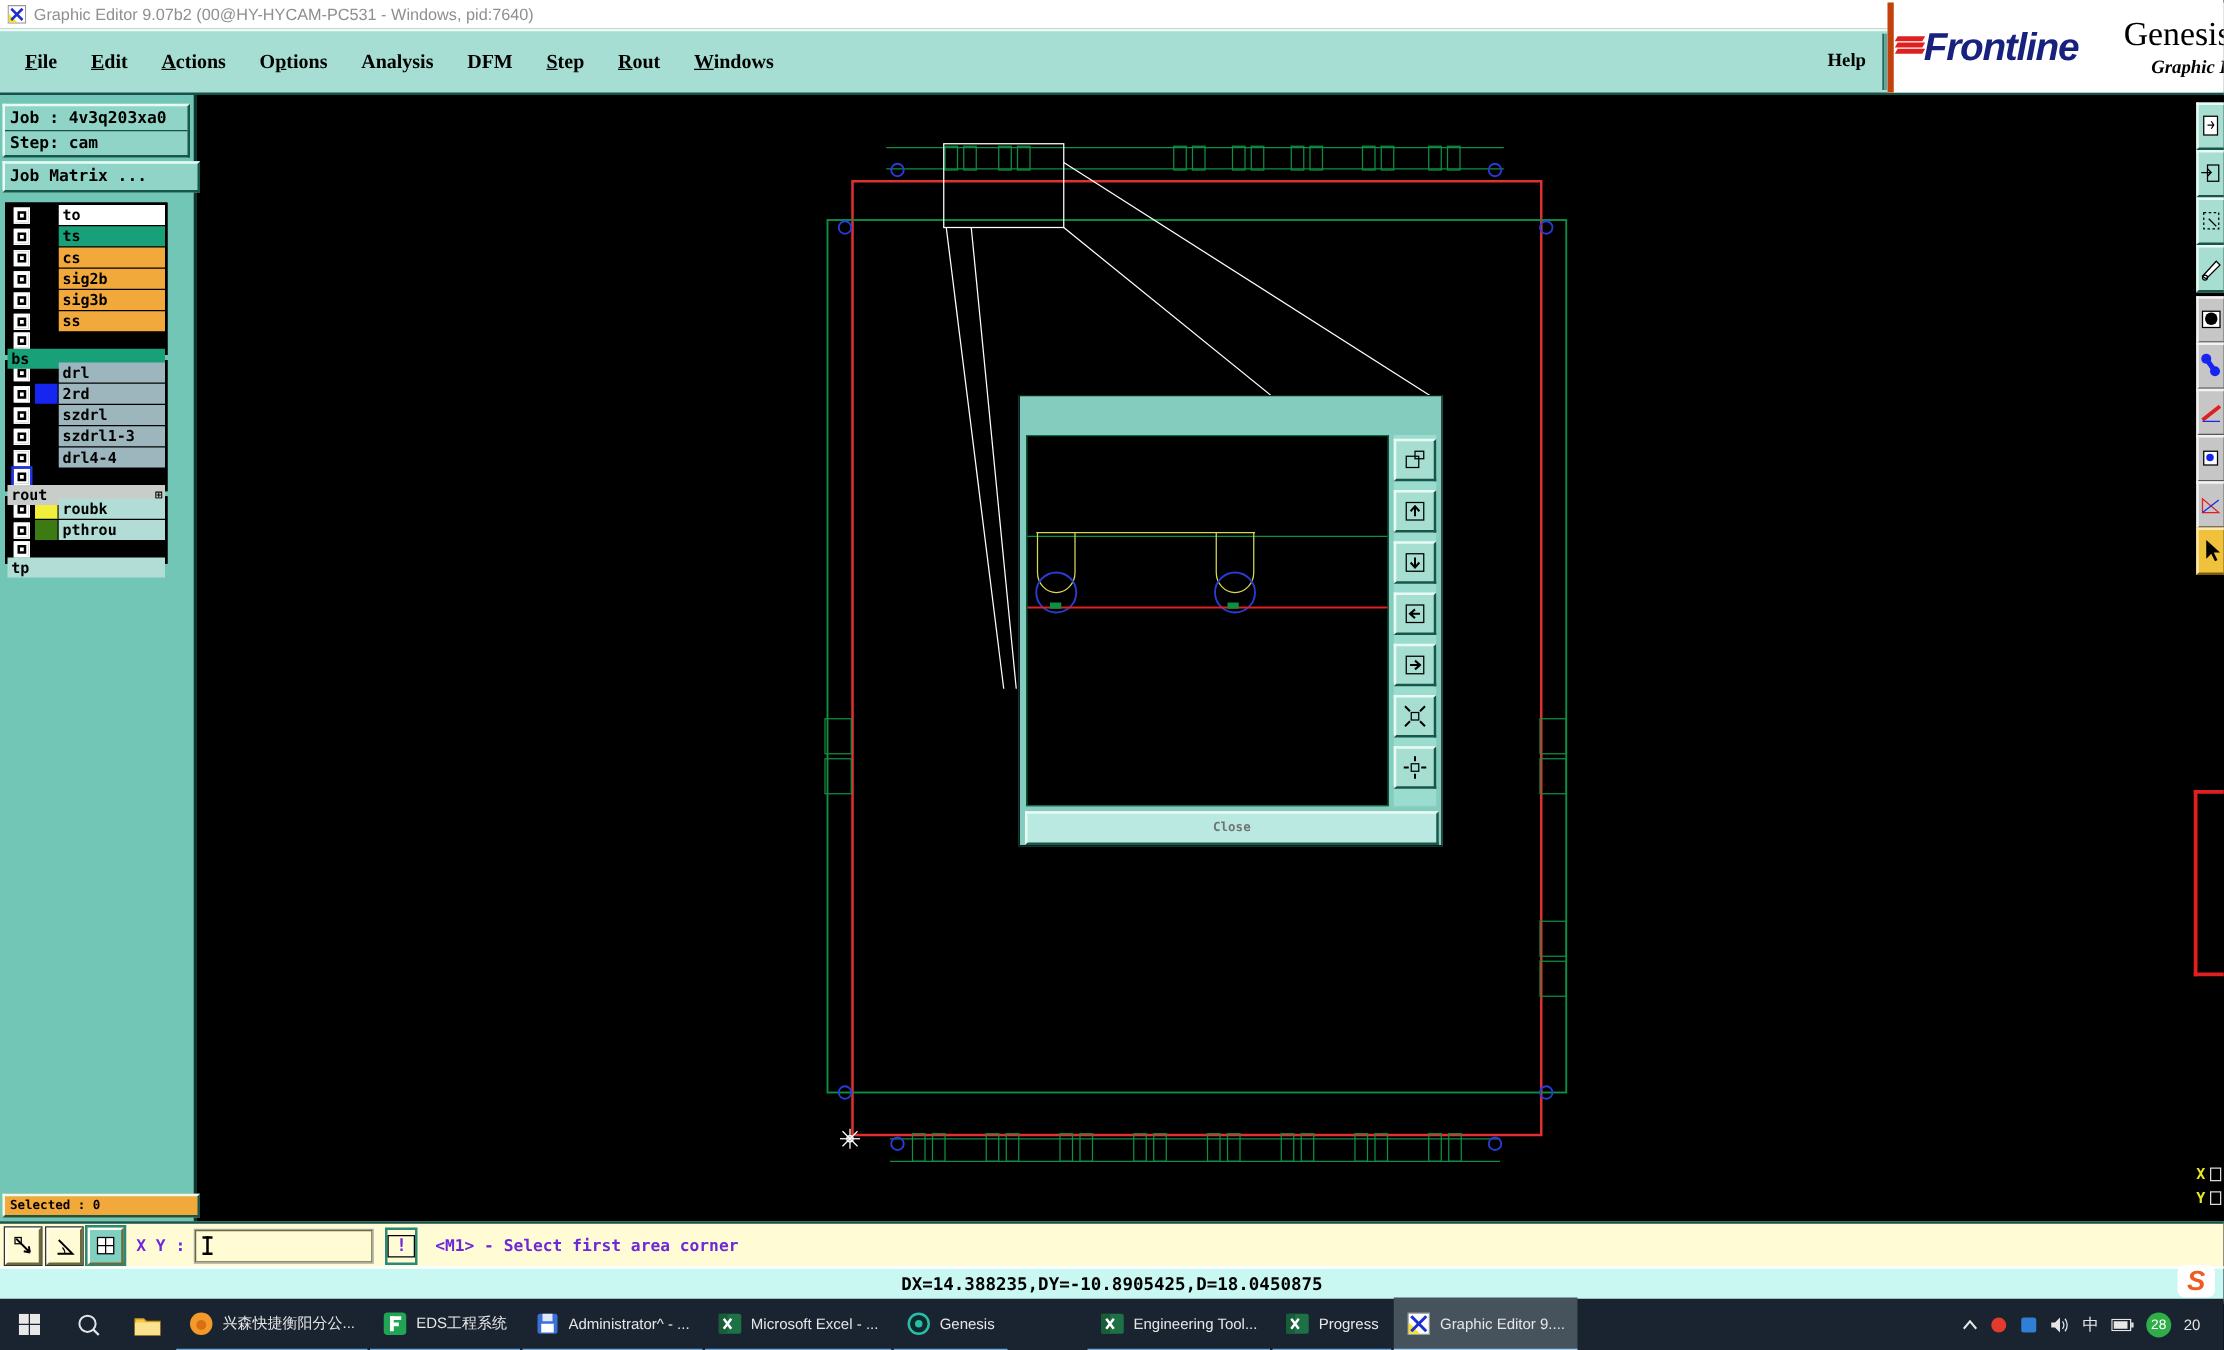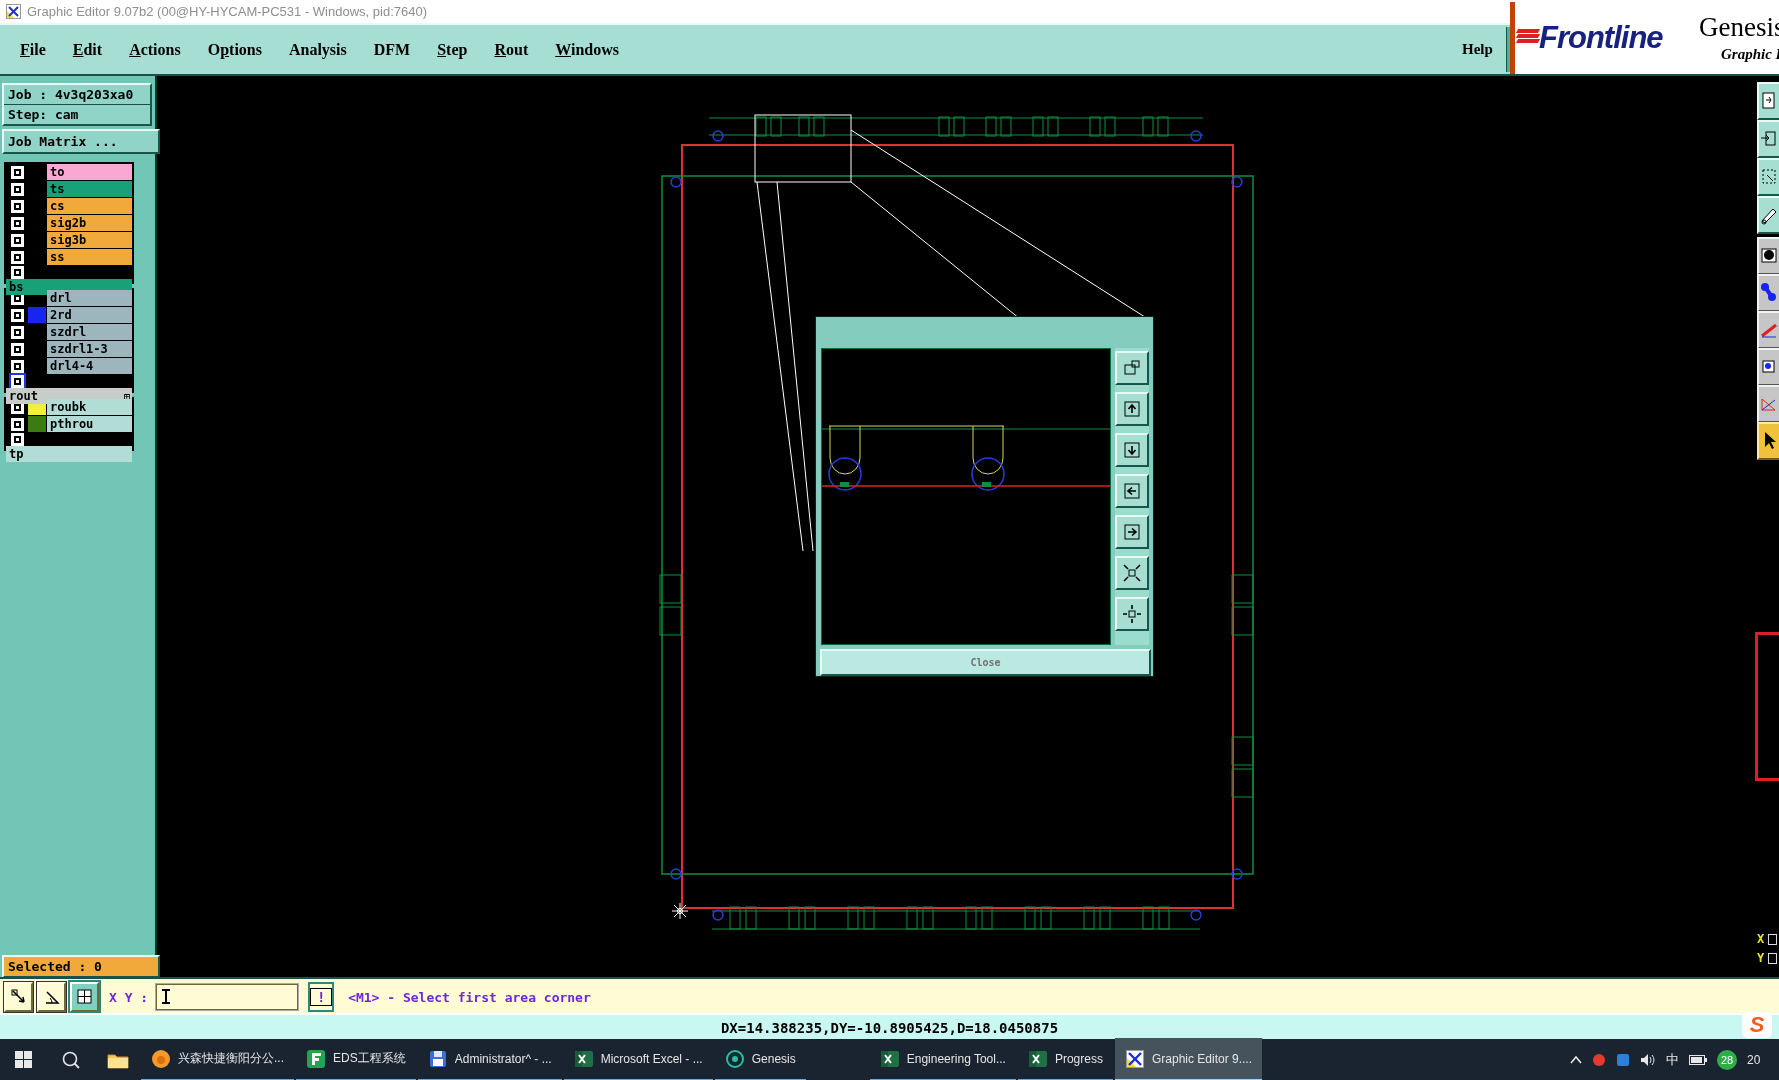--- a/index.html
+++ b/index.html
@@ -42,21 +42,21 @@
   .layer-row{display:flex;height:16px;margin-bottom:1px;}
   .layer-row:last-child{margin-bottom:0;flex-direction:column;}
   .lcb-cell{width:22px;background:#000;display:flex;align-items:center;justify-content:center;flex:0 0 auto;}
   .lcb{width:11px;height:11px;background:#fff;border:1px solid #fff;box-shadow:inset 0 0 0 2px #fff,inset 0 0 0 4px #000;}
   .lcb.blue{outline:2px solid #2233ee;}
   .lsw{width:18px;flex:0 0 auto;border-right:1px solid #000;}
   .lname{flex:1;font-size:12px;font-weight:bold;color:#000;padding-left:3px;line-height:16px;position:relative;white-space:nowrap;}
   .lgrid{position:absolute;right:2px;top:1px;font-size:10px;}
 
   #selectedbox{position:absolute;left:2px;top:879px;width:146px;padding:2px 4px;background:#f2a93b;
-               font-weight:bold;font-size:13px;color:#000;}
+               font-weight:bold;font-size:10px;color:#000;}
 
   
   #cmdrow{left:0;top:977px;width:1779px;height:36px;background:#fffbd4;border-top:2px solid #17514a;
           display:flex;align-items:center;color:#6d28d9;}
   .cmd-btn{width:25px;height:26px;margin-left:4px;background:#fffbd4;border:2px solid;
            border-color:#fffef0 #6b6b3a #6b6b3a #fffef0;outline:1px solid #333;
            display:flex;align-items:center;justify-content:center;cursor:pointer;flex:0 0 auto;}
   .cmd-btn.sel{background:#7fd0c0;outline:2px solid #2a8a78;}
   #xy-label{font-weight:bold;font-size:13px;margin:0 8px 0 10px;}
   #xy-input{width:140px;height:24px;background:#fffbd4;border:1px solid #6b6b3a;outline:1px solid #aaa;
@@ -250,21 +250,21 @@
       <div class="row">Step: cam</div>
     </div>
     <div id="jobmatrix" class="panelbox raised">Job Matrix ...</div>
     <div id="layerlist">
         <div class="layer-group">
           <div class="layer-row">
             <span class="lcb-cell">
               <span class="lcb"></span>
             </span>
             <span class="lsw" style="background: rgb(0, 0, 0);"></span>
-            <span class="lname" style="background: #f9a8d4;">to</span>
+            <span class="lname" style="background: #ffffff;">to</span>
           </div>
           <div class="layer-row">
             <span class="lcb-cell">
               <span class="lcb"></span>
             </span>
             <span class="lsw" style="background: rgb(0, 0, 0);"></span>
             <span class="lname" style="background: rgb(24, 160, 120);">ts</span>
           </div>
           <div class="layer-row">
             <span class="lcb-cell">

